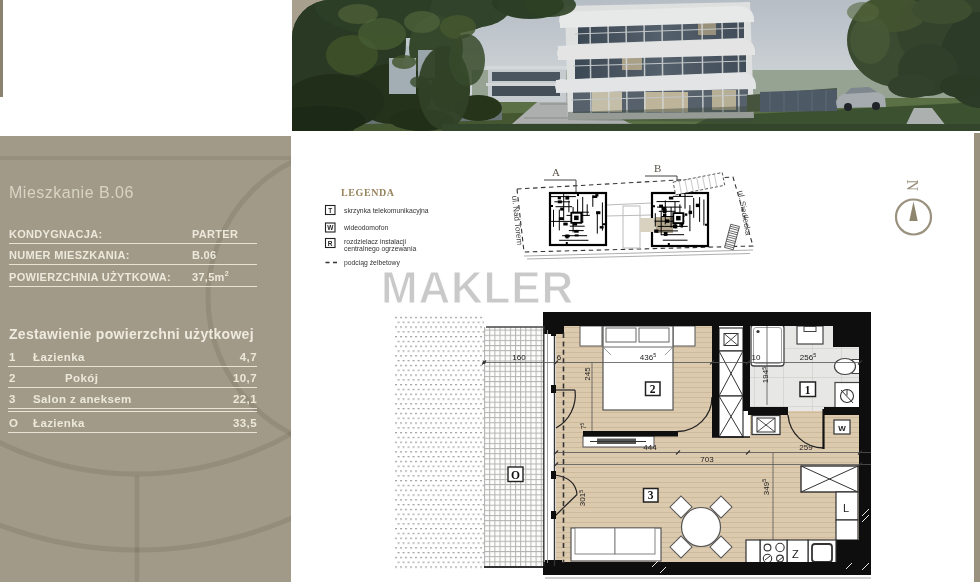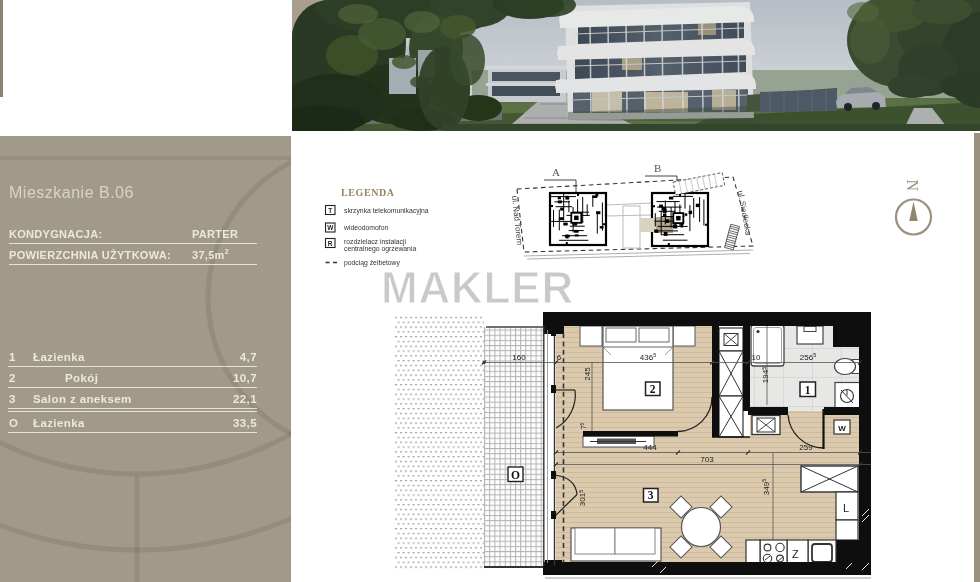--- a/index.html
+++ b/index.html
@@ -188,27 +188,32 @@
 
   <div class="abs" style="left:9px;top:48px;font-size:16px;font-weight:400;color:#d8d4c5;letter-spacing:0.5px;">Mieszkanie B.06</div>
 
   <div class="abs" style="left:9px;top:86px;width:248px;font-size:11px;font-weight:bold;color:#ece8da;letter-spacing:0.3px;">
 
     <div style="position:relative;height:20.5px;border-bottom:1px solid rgba(243,239,226,0.85);">
       <span style="position:absolute;left:0;bottom:3px;margin-top:31px;">KONDYGNACJA:</span>
       <span style="position:absolute;left:183px;bottom:3px;">PARTER</span>
     </div>
 
+    <div style="position:relative;height:20.5px;border-bottom:1px solid rgba(243,239,226,0.85);">
+      <span style="position:absolute;left:0;bottom:3px;">NUMER MIESZKANIA:</span>
+      <span style="position:absolute;left:183px;bottom:3px;">B.06</span>
+    </div>
 
     <div style="position:relative;height:20.5px;border-bottom:1px solid rgba(243,239,226,0.85);">
       <span style="position:absolute;left:0;bottom:3px;">POWIERZCHNIA UŻYTKOWA:</span>
       <span style="position:absolute;left:183px;bottom:3px;">37,5m<sup style="font-size:7px;">2</sup></span>
     </div>
   </div>
 
+  <div class="abs" style="left:9px;top:190px;font-size:14px;font-weight:600;color:#eeeadd;letter-spacing:0.3px;">Zestawienie powierzchni użytkowej</div>
 
   <div class="abs" style="left:8px;top:209.6px;width:249px;font-size:11.5px;font-weight:bold;color:#ece8da;letter-spacing:0.4px;">
 
     <div style="position:relative;height:20.1px;border-bottom:1px solid rgba(243,239,226,0.85);">
       <span style="position:absolute;left:1px;bottom:3px;">1</span>
       <span style="position:absolute;left:25px;bottom:3px;">Łazienka</span>
       <span style="position:absolute;right:0;bottom:3px;">4,7</span>
     </div>
 
     <div style="position:relative;height:20.1px;border-bottom:1px solid rgba(243,239,226,0.85);">

